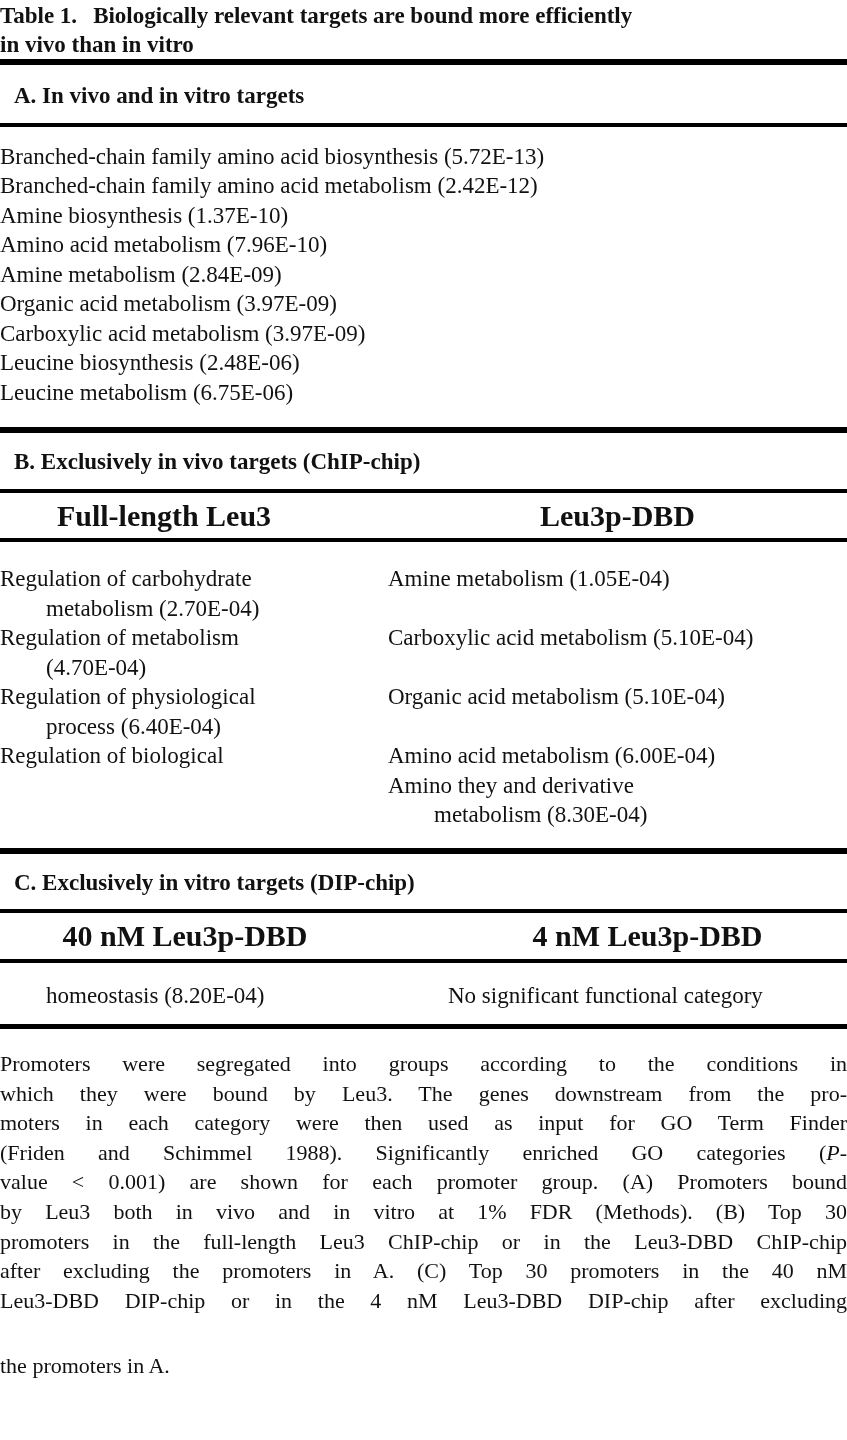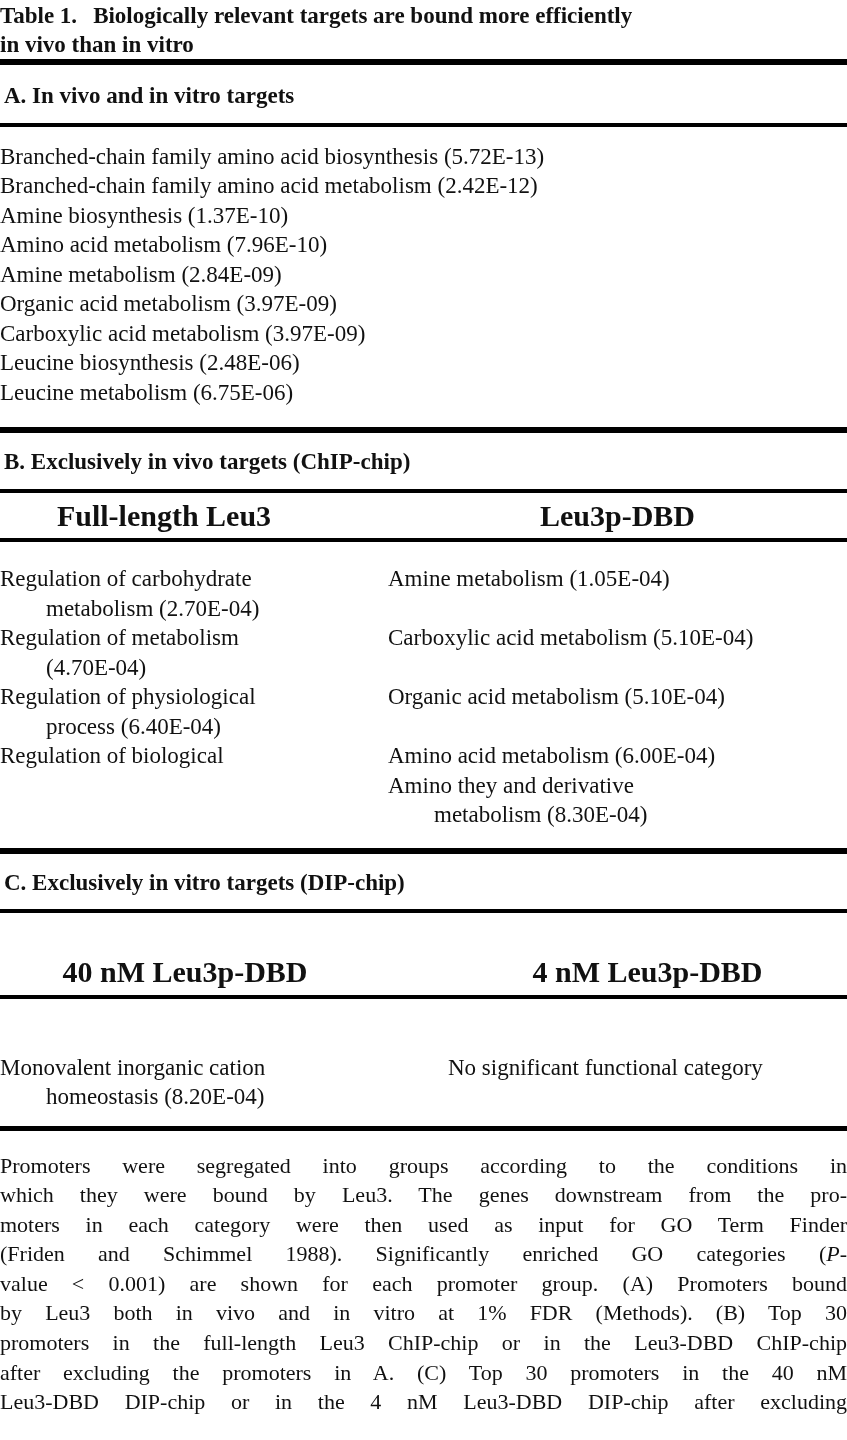--- a/index.html
+++ b/index.html
@@ -20,32 +20,32 @@
   .tlabel { font-weight: 700; margin-right: 16px; }
 
   
   .rule { width: 847px; height: 4px; background: #000000; }
   .rule.thick { height: 6px; }
   .rule.mid { height: 5px; }
 
   
   .sec-head {
     font-size: 23px; font-weight: 700; line-height: 29.5px;
-    padding: 14px 0 12px 4px; white-space: nowrap;
+    padding: 14px 0 12px 14px; white-space: nowrap;
   }
   .sec-head.first { padding-top: 16px; }
 
   
   .a-list { padding: 15px 0 20px 0; font-size: 23px; line-height: 29.5px; }
   .a-list > div { white-space: nowrap; }
 
   
   .cols { display: grid; }
   .cols-b { grid-template-columns: 388px 459px; }
-  .cols-c { grid-template-columns: 448px 399px; margin-top: 36px; }
+  .cols-c { grid-template-columns: 448px 399px; }
 
   .colheads { padding: 8px 0; font-size: 30px; font-weight: 700; line-height: 29.5px; }
   .colheads .ch { text-align: center; white-space: nowrap; }
   .cols-b .ch.left { padding-right: 60px; }
   .cols-c .ch.left { padding-right: 78px; }
 
   
   .body-b { padding: 22px 0 18px 0; font-size: 23px; line-height: 29.5px; }
   .body-c { padding: 18px 0 14px 0; font-size: 23px; line-height: 29.5px; }
   .cell > div { white-space: nowrap; }
@@ -147,21 +147,20 @@
   <div class="cols cols-c colheads">
     <div class="ch left">40 nM Leu3p-DBD</div>
     <div class="ch right">4 nM Leu3p-DBD</div>
   </div>
 
   <div class="rule"></div>
 
   <div class="body-c">
     <div class="cols cols-c">
       <div class="cell">
-        <div>Monovalent inorganic cation</div>
         <div class="cont">homeostasis (8.20E-04)</div>
       </div>
       <div class="cell">
         <div>No significant functional category</div>
       </div>
     </div>
   </div>
 
   <div class="rule mid"></div>
 

